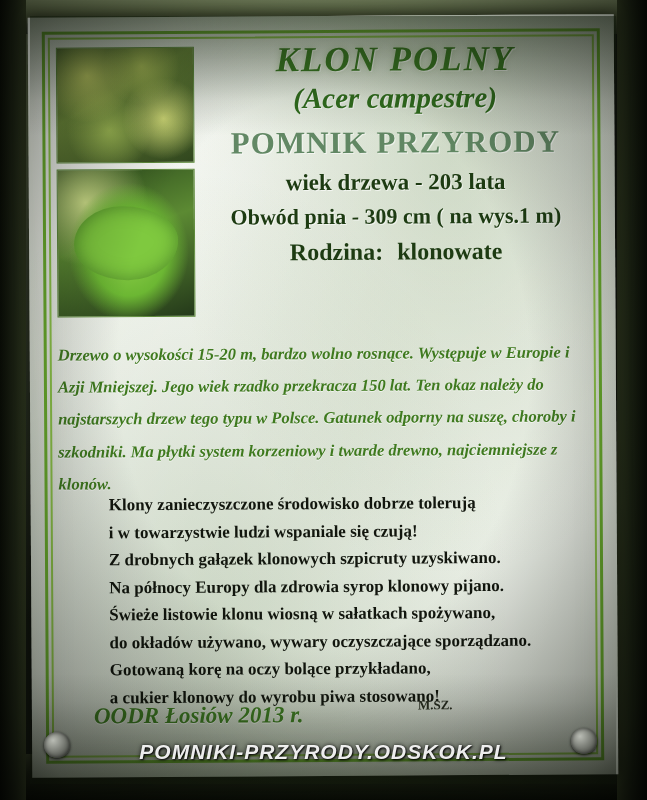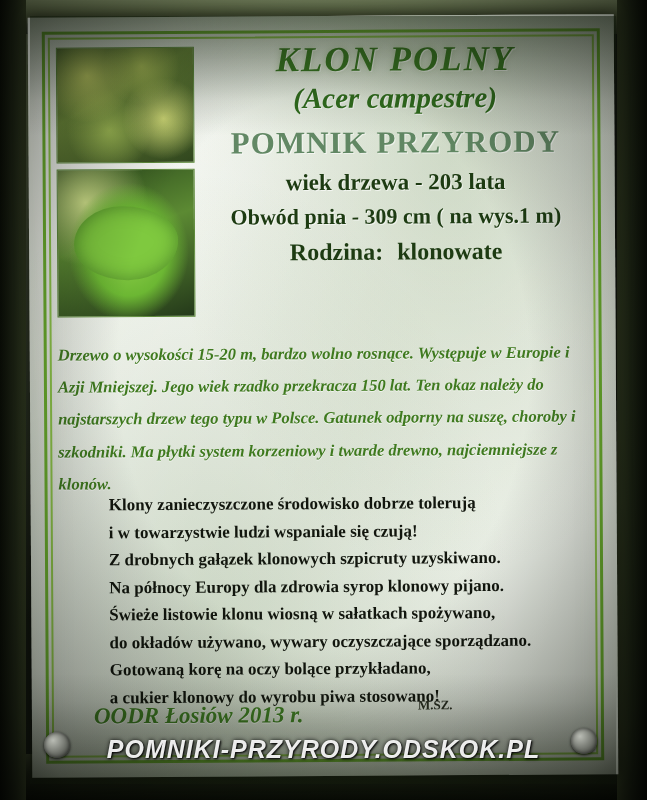--- a/index.html
+++ b/index.html
@@ -248,21 +248,21 @@
   
   .watermark {
     position: absolute;
     left: 0;
     right: 0;
     bottom: 36px;
     text-align: center;
     font-family: "Liberation Sans", sans-serif;
     font-weight: bold;
     font-style: italic;
-    font-size: 25px;
+    font-size: 21px;
     letter-spacing: 1px;
     color: rgba(255,255,255,.92);
     text-shadow: 0 0 4px rgba(0,0,0,.85), 1px 1px 2px rgba(0,0,0,.9);
     z-index: 40;
   }
 
   
   .bolt {
     position: absolute;
     width: 26px; height: 26px;

